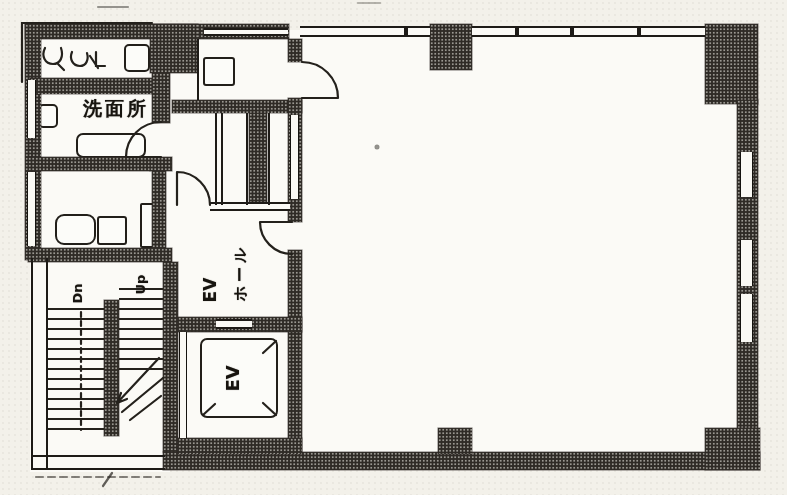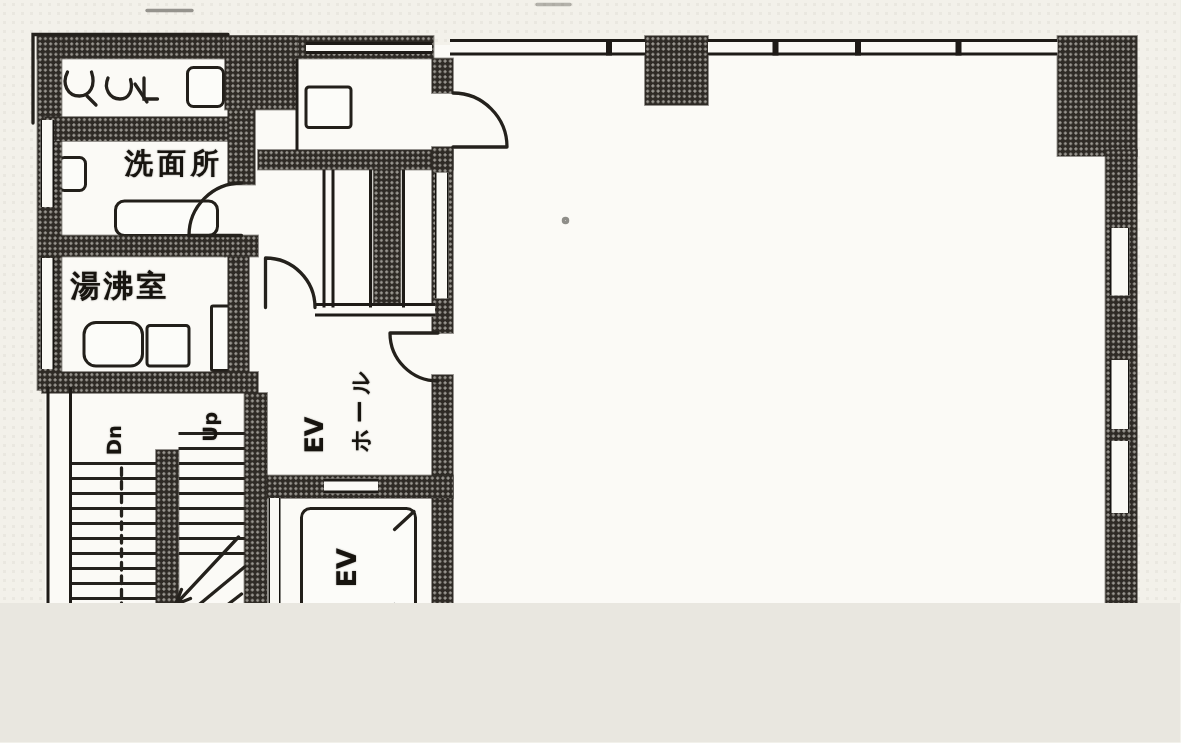--- a/index.html
+++ b/index.html
@@ -1,16 +1,16 @@
 <!DOCTYPE html>
 <html><head>
 <meta charset="utf-8">
 <style>
   html,body{margin:0;padding:0;background:#e9e7e0;font-family:"DejaVu Sans",sans-serif;}
-  #plan{position:relative;width:787px;height:402px;background:#f3f1ea;overflow:hidden;
+  #plan{position:relative;width:787px;height:495px;background:#f3f1ea;overflow:hidden;
         background-image:radial-gradient(rgba(60,55,45,.05) 1px,transparent 1.2px);
         background-size:6px 6px;}
   .interior{position:absolute;background:#fbfaf6;}
   
   .hatch{position:absolute;background-color:#2e2a25;
          background-image:radial-gradient(rgba(243,241,234,.55) .8px,transparent 1.15px);
          background-size:3.5px 3.5px;box-shadow:0 0 0 .6px rgba(46,42,37,.55);}
   .thin{position:absolute;background:#1e1b17;}
   
   .hband{position:absolute;background:#fbfaf6;border-top:2px solid #1e1b17;border-bottom:2px solid #1e1b17;box-sizing:border-box;}
@@ -96,23 +96,20 @@
   <div class="thin" style="left:31px;top:468px;width:134px;height:2px;"></div>
   <div class="thin" style="left:197px;top:39px;width:2px;height:61px;"></div>
   <div class="thin" style="left:215px;top:113px;width:2px;height:92px;"></div>
   <div class="thin" style="left:221px;top:113px;width:2px;height:92px;"></div>
   <div class="thin" style="left:246px;top:113px;width:2px;height:92px;"></div>
   <div class="thin" style="left:268px;top:113px;width:2px;height:92px;"></div>
 
   <div class="label" style="left:70px;top:95px;width:92px;height:27px;font-size:19px;letter-spacing:3px;">
     <span>洗面所</span>
   </div>
-  <div class="label" style="left:30px;top:176px;width:100px;height:28px;font-size:20px;letter-spacing:2px;">
-    <span>湯沸室</span>
-  </div>
   <div class="label rot" style="left:192px;top:264px;width:36px;height:52px;font-size:17px;">
     <span>EV</span>
   </div>
   <div class="label rot" style="left:224px;top:228px;width:34px;height:88px;font-size:15px;letter-spacing:4px;">
     <span>ホール</span>
   </div>
   <div class="label rot" style="left:212px;top:354px;width:40px;height:48px;font-size:18px;">
     <span>EV</span>
   </div>
   <div class="label rot" style="left:62px;top:274px;width:30px;height:38px;font-size:13px;">

